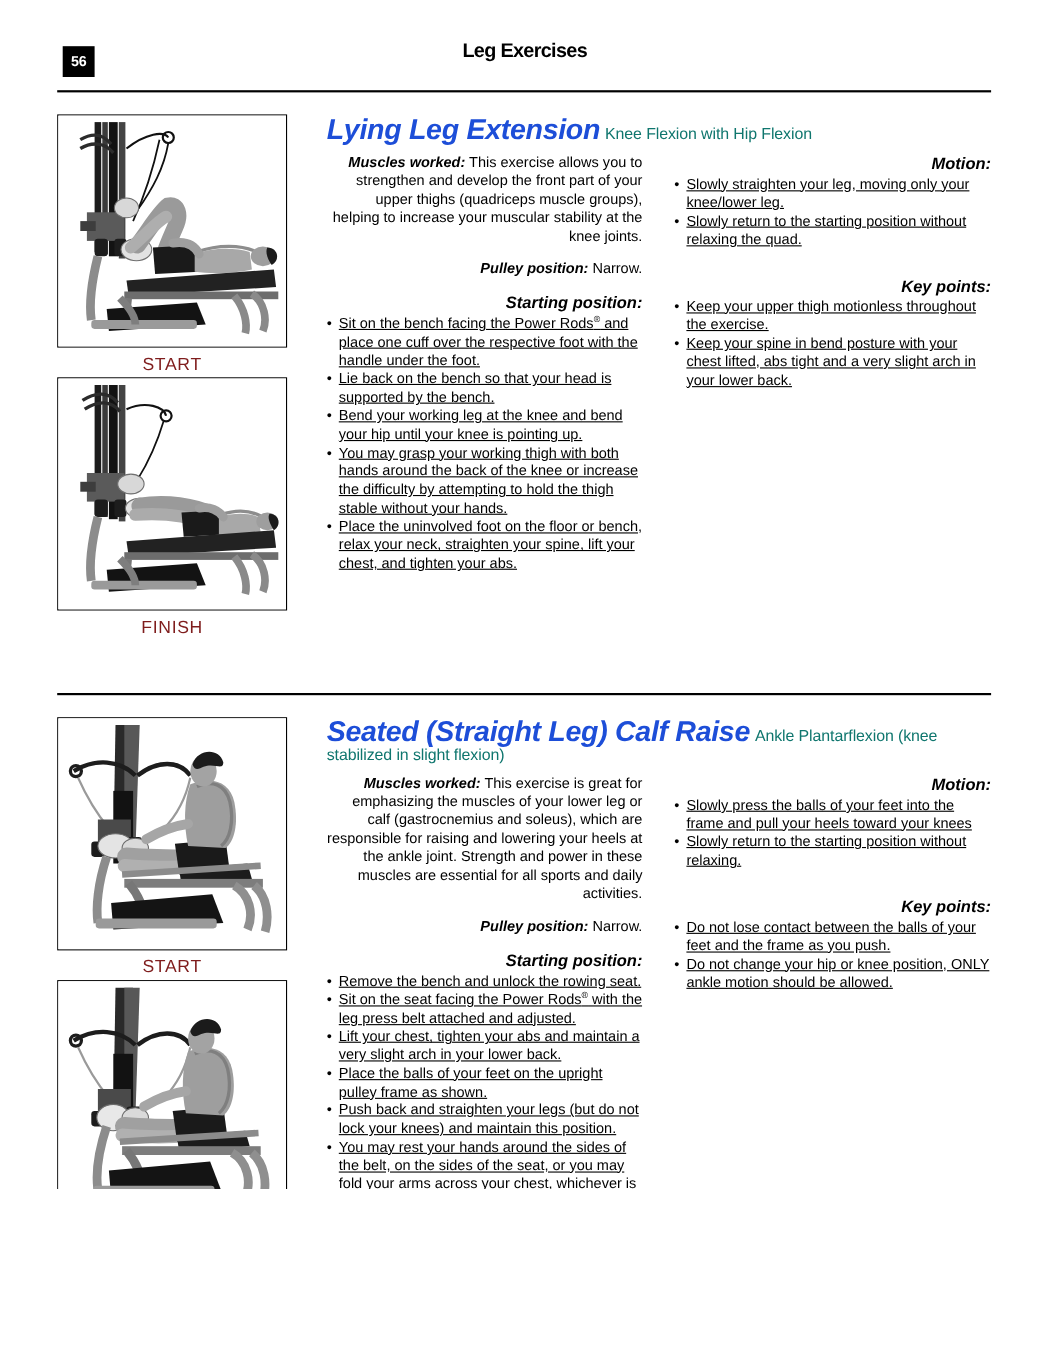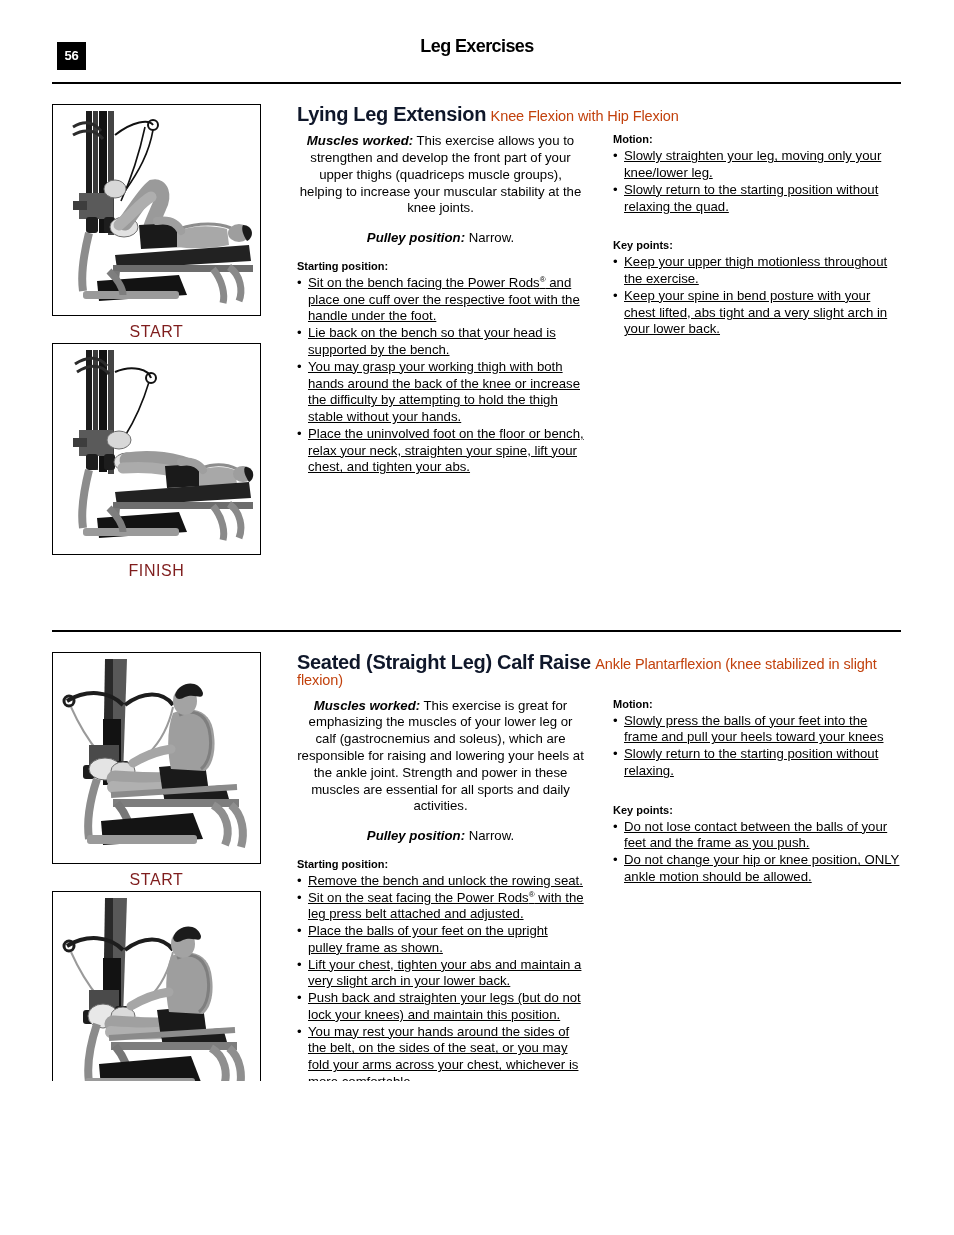--- a/index.html
+++ b/index.html
@@ -115,56 +115,59 @@
     left: 245px;
     top: 0;
     width: 604px;
   }
   .ex-heading {
     margin: 0;
     padding: 0;
     line-height: 1.02;
   }
   .ex-title {
-    font-size: 20px;
+    font-size: 26px;
     font-weight: bold;
-    color: #0f172a;
+    color: #1d4ed8;
     letter-spacing: -0.3px;
+    font-style: italic;
   }
   .ex-subtitle {
     font-size: 14.5px;
     font-weight: normal;
-    color: #c2410c;
+    color: #0f766e;
     letter-spacing: -0.1px;
   }
   .cols {
     display: flex;
     gap: 29px;
     margin-top: 9px;
   }
   .col {
     width: 287px;
   }
   .col.right { width: 288px; }
 
   .lead {
     font-size: 13.2px;
     line-height: 1.27;
     margin: 0 0 13px 0;
-    text-align: center;
+    text-align: right;
   }
   .lab {
     font-weight: bold;
     font-style: italic;
   }
   .sec-label {
-    font-size: 11px;
+    font-size: 15px;
     font-weight: bold;
+    font-style: italic;
     margin: 0 0 1px 0;
     line-height: 1.27;
+    text-align: right;
   }
   ul.bullets {
     margin: 0 0 13px 0;
     padding: 0;
     list-style: none;
     text-decoration: underline;
   }
   ul.bullets li {
     font-size: 13.2px;
     line-height: 1.27;
@@ -316,20 +319,21 @@
           <p class="lead">
             <span class="lab">Muscles worked:</span><span> This exercise allows you to strengthen and develop the front part of your upper thighs (quadriceps muscle groups), helping to increase your muscular stability at the knee joints.</span>
           </p>
           <p class="lead">
             <span class="lab">Pulley position:</span><span> Narrow.</span>
           </p>
           <div class="sec-label">Starting position:</div>
           <ul class="bullets">
             <li>Sit on the bench facing the Power Rods<sup class="reg">®</sup> and place one cuff over the respective foot with the handle under the foot.</li>
             <li>Lie back on the bench so that your head is supported by the bench.</li>
+            <li>Bend your working leg at the knee and bend your hip until your knee is pointing up.</li>
             <li>You may grasp your working thigh with both hands around the back of the knee or increase the difficulty by attempting to hold the thigh stable without your hands.</li>
             <li>Place the uninvolved foot on the floor or bench, relax your neck, straighten your spine, lift your chest, and tighten your abs.</li>
           </ul>
         </div>
 
         <div class="col right">
           <div class="sec-label">Motion:</div>
           <ul class="bullets">
             <li>Slowly straighten your leg, moving only your knee/lower leg.</li>
             <li>Slowly return to the starting position without relaxing the quad.</li>
@@ -460,22 +464,22 @@
           <p class="lead">
             <span class="lab">Muscles worked:</span><span> This exercise is great for emphasizing the muscles of your lower leg or calf (gastrocnemius and soleus), which are responsible for raising and lowering your heels at the ankle joint. Strength and power in these muscles are essential for all sports and daily activities.</span>
           </p>
           <p class="lead">
             <span class="lab">Pulley position:</span><span> Narrow.</span>
           </p>
           <div class="sec-label">Starting position:</div>
           <ul class="bullets">
             <li>Remove the bench and unlock the rowing seat.</li>
             <li>Sit on the seat facing the Power Rods<sup class="reg">®</sup> with the leg press belt attached and adjusted.</li>
+            <li>Lift your chest, tighten your abs and maintain a very slight arch in your lower back.</li>
             <li>Place the balls of your feet on the upright pulley frame as shown.</li>
-            <li>Lift your chest, tighten your abs and maintain a very slight arch in your lower back.</li>
             <li>Push back and straighten your legs (but do not lock your knees) and maintain this position.</li>
             <li>You may rest your hands around the sides of the belt, on the sides of the seat, or you may fold your arms across your chest, whichever is more comfortable.</li>
           </ul>
         </div>
 
         <div class="col right">
           <div class="sec-label">Motion:</div>
           <ul class="bullets">
             <li>Slowly press the balls of your feet into the frame and pull your heels toward your knees</li>
             <li>Slowly return to the starting position without relaxing.</li>

